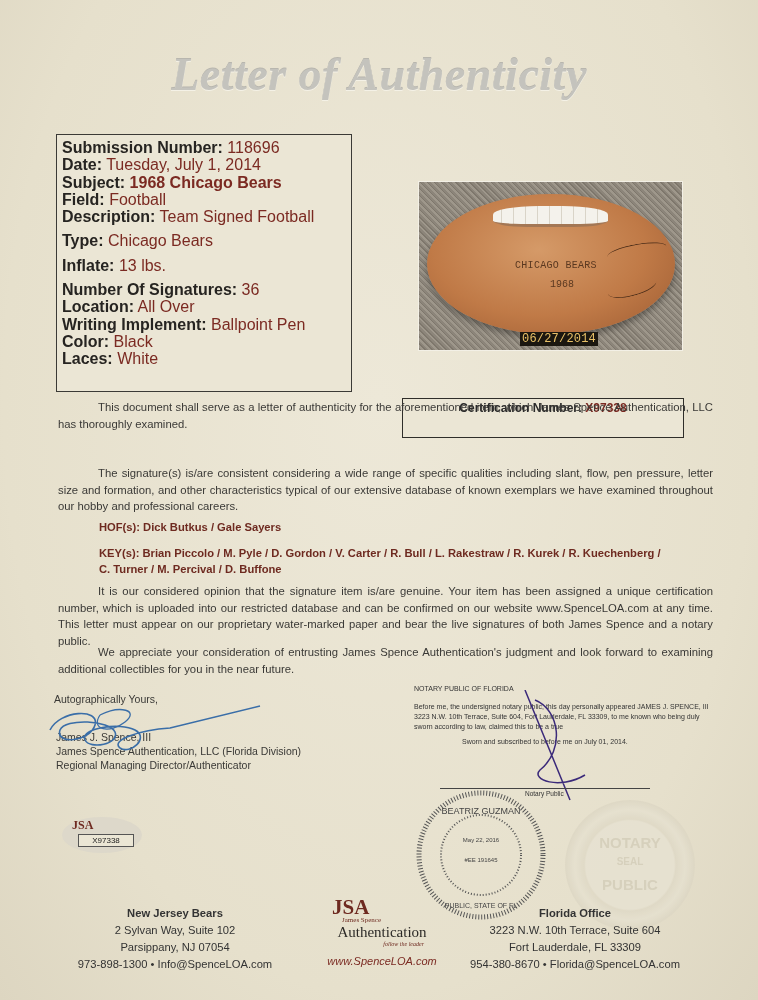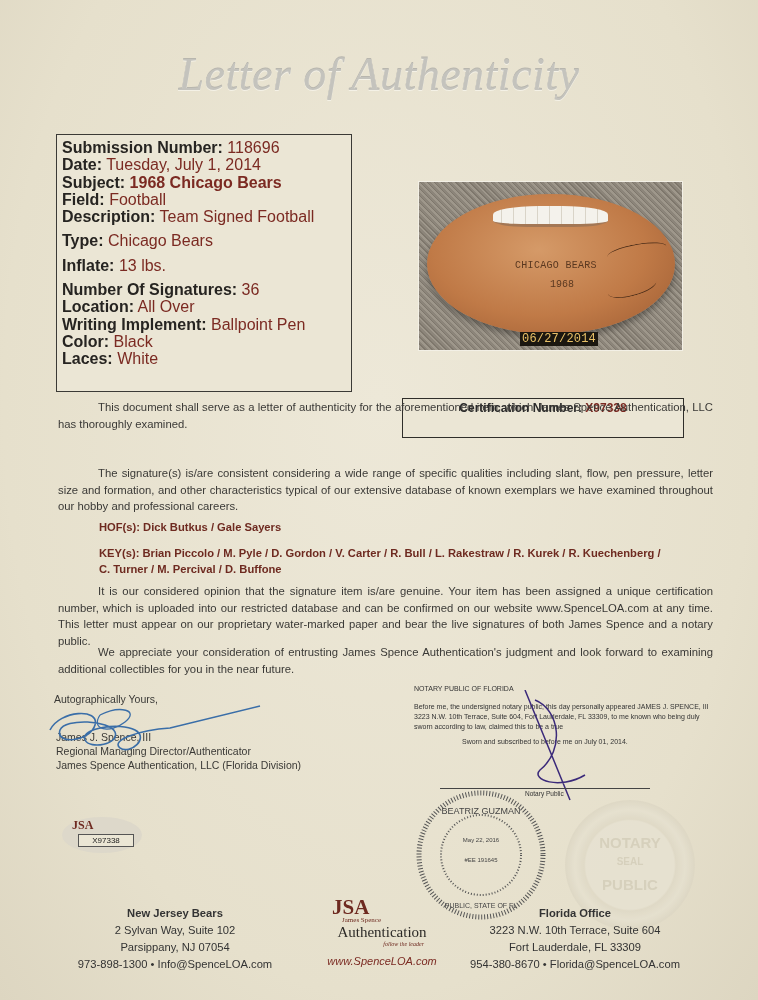--- a/index.html
+++ b/index.html
@@ -1,21 +1,21 @@
 <!DOCTYPE html>
 <html><head>
 <meta charset="utf-8">
 <style>
   html,body{margin:0;padding:0;}
   body{width:758px;height:1000px;background:#e9e3d1;position:relative;overflow:hidden;
        font-family:"Liberation Sans",sans-serif;color:#2a2a2a;}
   .paper{position:absolute;left:0;top:0;width:758px;height:1000px;
     background:radial-gradient(ellipse at 50% 40%, #ede8d8 0%, #e6e0cc 70%, #ddd6c1 100%);}
   .title{position:absolute;left:0;width:758px;top:48px;text-align:center;
-    font-family:"Liberation Serif",serif;font-style:italic;font-weight:normal;font-size:46px;
+    font-family:"Liberation Serif",serif;font-style:italic;font-weight:bold;font-size:46px;
     color:#c4c3bd;letter-spacing:0.5px;text-shadow:0 1px 0 #f4f1e6, 0 -1px 0 #b8b6ae;}
   .infobox{position:absolute;left:56px;top:134px;width:296px;height:258px;border:1.5px solid #3b3a36;
     background:#ebe6d5;box-sizing:border-box;padding:4px 0 0 5px;font-size:16px;line-height:17.3px;}
   .infobox .row{white-space:nowrap;}
   .infobox .gap{height:7px;}
   .lbl{font-weight:bold;color:#262421;}
   .val{color:#7b2a22;}
   .val.b{font-weight:bold;}
   .photo{position:absolute;left:418px;top:181px;width:263px;height:168px;border:1px solid #f3f0e6;
     background:repeating-linear-gradient(45deg,#8c857a 0 2px,#9e978b 2px 4px,#7e776c 4px 5px);overflow:hidden;}
@@ -115,22 +115,22 @@
     <p class="indent">It is our considered opinion that the signature item is/are genuine. Your item has been assigned a unique certification number, which is uploaded into our restricted database and can be confirmed on our website www.SpenceLOA.com at any time. This letter must appear on our proprietary water-marked paper and bear the live signatures of both James Spence and a notary public.</p>
   </div>
 <div class="body" style="top:644px;">
     <p class="indent">We appreciate your consideration of entrusting James Spence Authentication's judgment and look forward to examining additional collectibles for you in the near future.</p>
   </div>
 
 <div class="sigblock">
   <div>Autographically Yours,</div>
   <div style="height:24px;"></div>
   <div style="padding-left:2px;">James J. Spence, III</div>
+  <div style="padding-left:2px;">James Spence Authentication, LLC (Florida Division)</div>
   <div style="padding-left:2px;">Regional Managing Director/Authenticator</div>
-  <div style="padding-left:2px;">James Spence Authentication, LLC (Florida Division)</div>
 </div>
 <svg class="sigscribble" viewBox="0 0 230 70">
   <path d="M10,30 C20,10 60,8 55,25 C50,42 15,45 20,30 C25,18 70,20 75,32 C80,44 50,50 45,40 C40,28 80,22 95,30 C110,38 90,55 80,48 C70,40 100,30 130,28 L220,6" fill="none" stroke="#3a6ea8" stroke-width="1.6"></path>
   <path d="M60,15 C80,5 100,10 85,22 C70,34 50,30 60,15" fill="none" stroke="#3a6ea8" stroke-width="1.3"></path>
 </svg>
 
 <div class="jsatag">
   <span class="j">JSA</span>
   <div class="num">X97338</div>
 </div>

